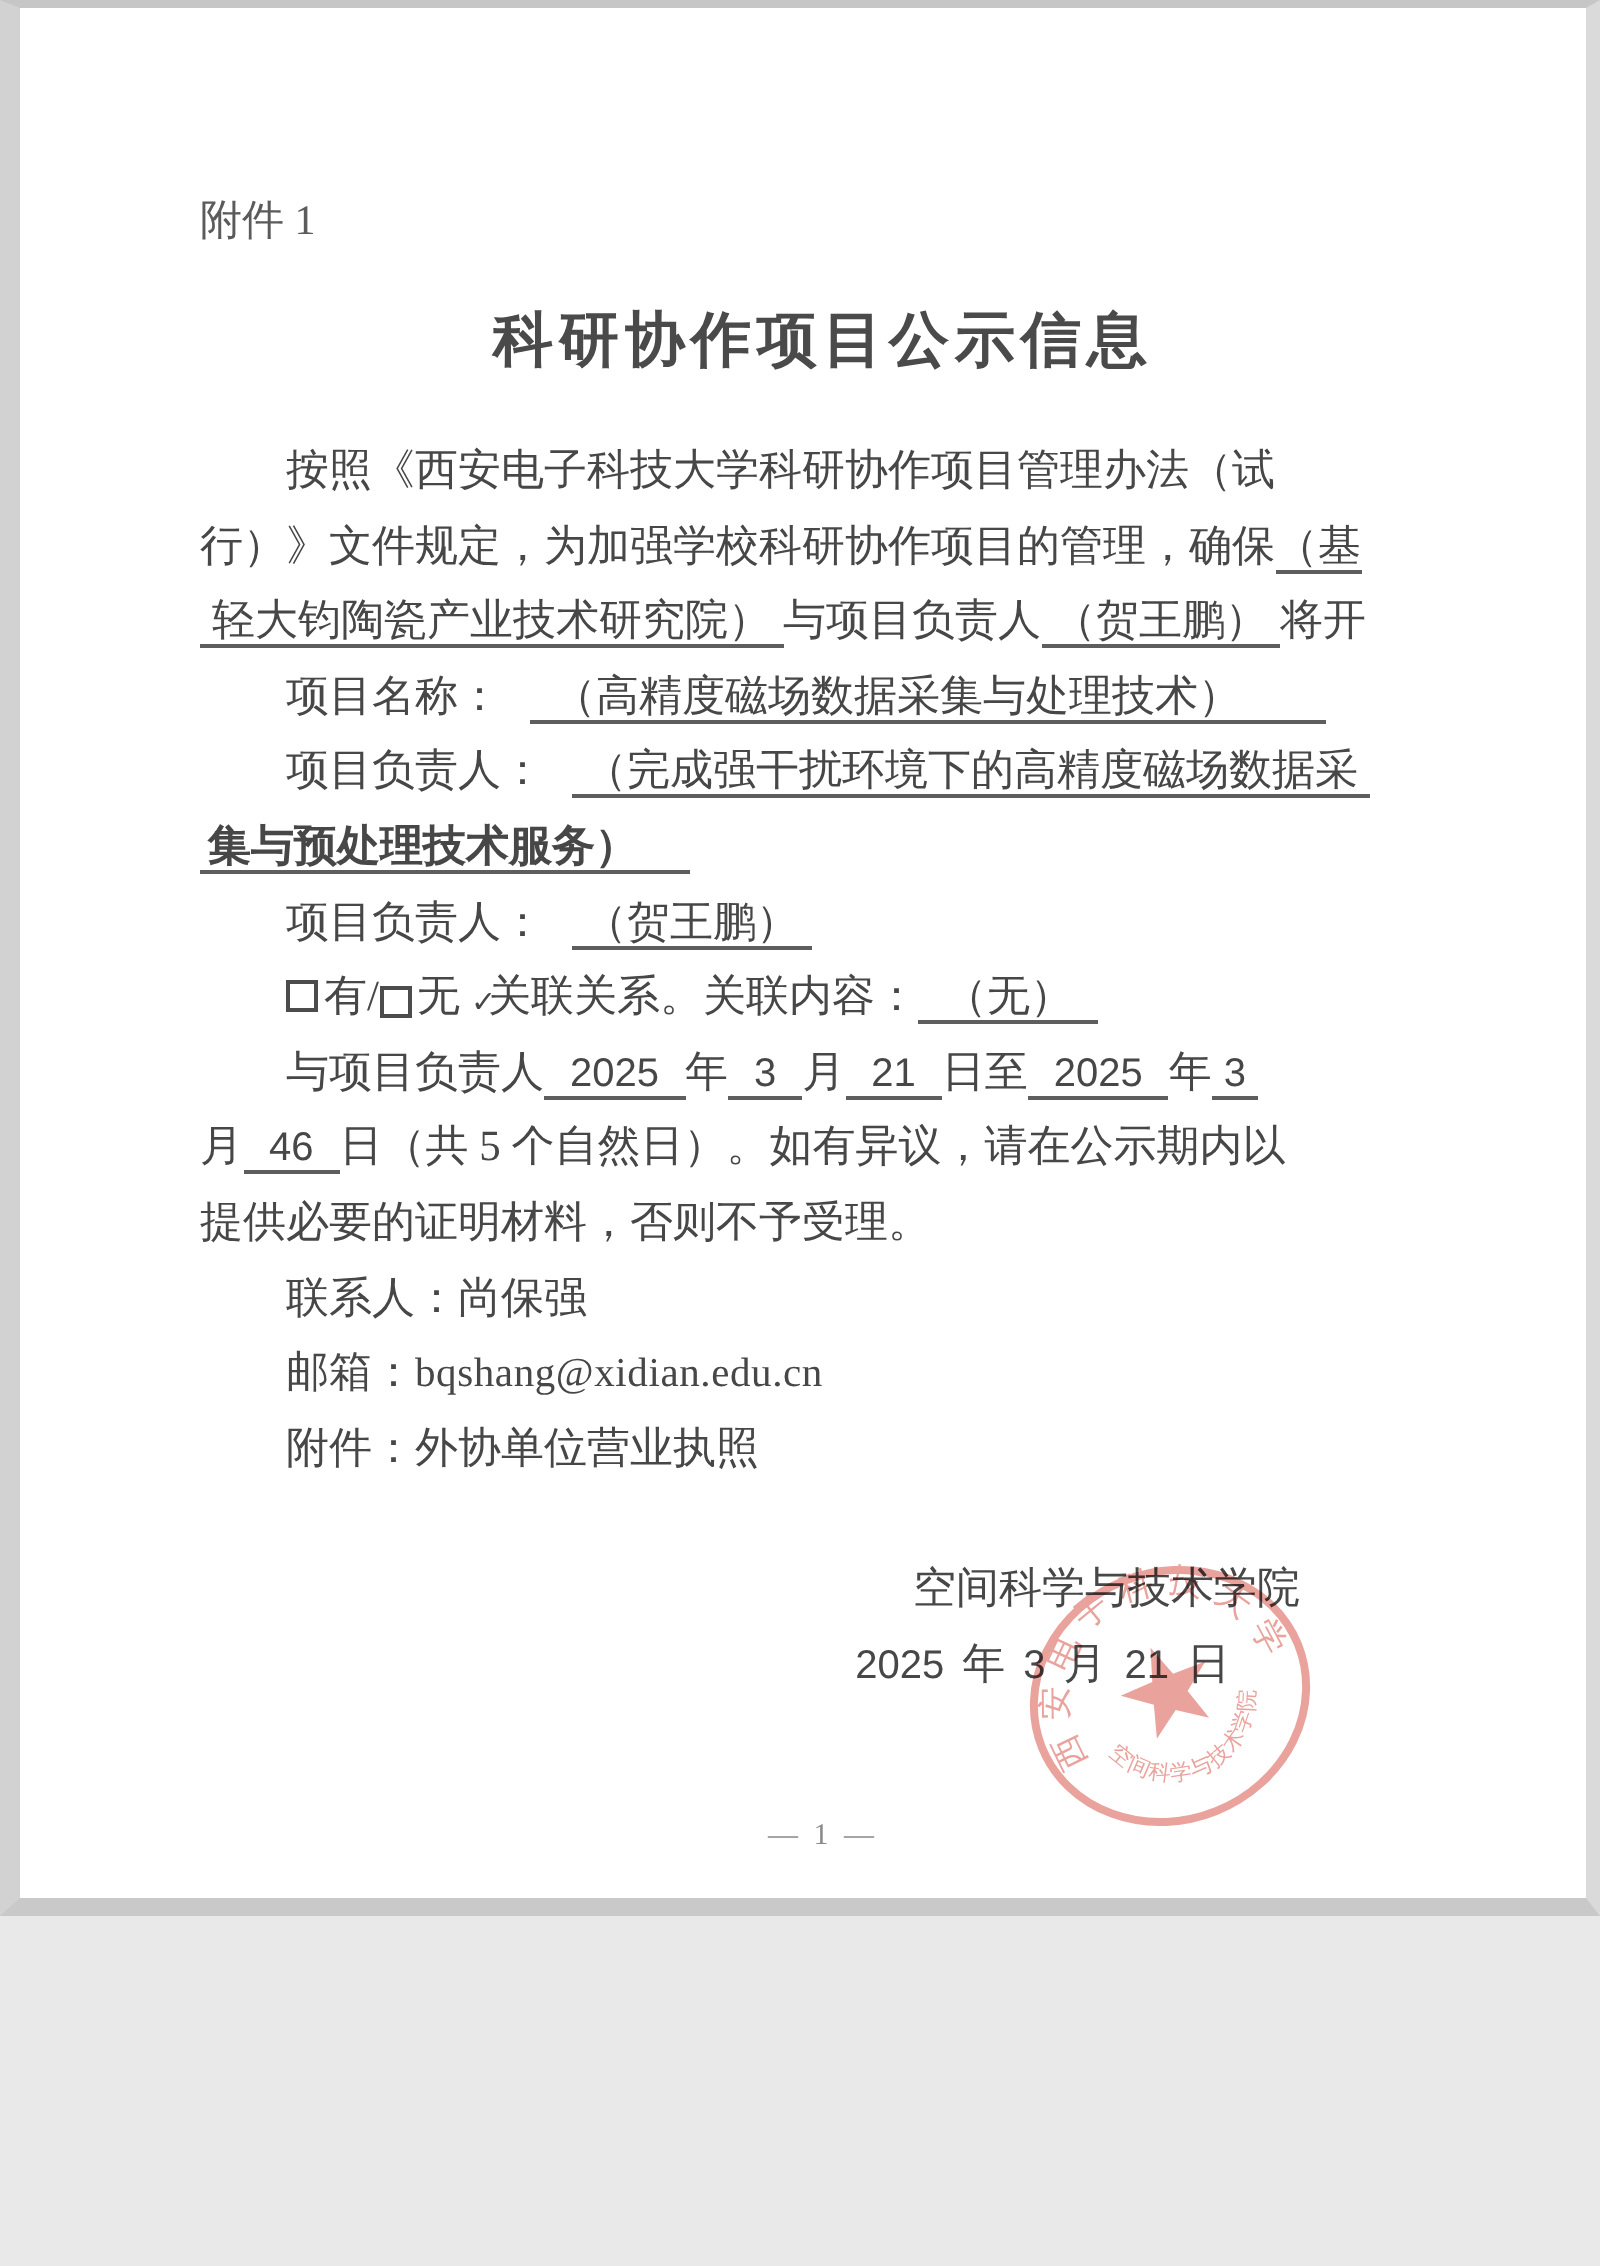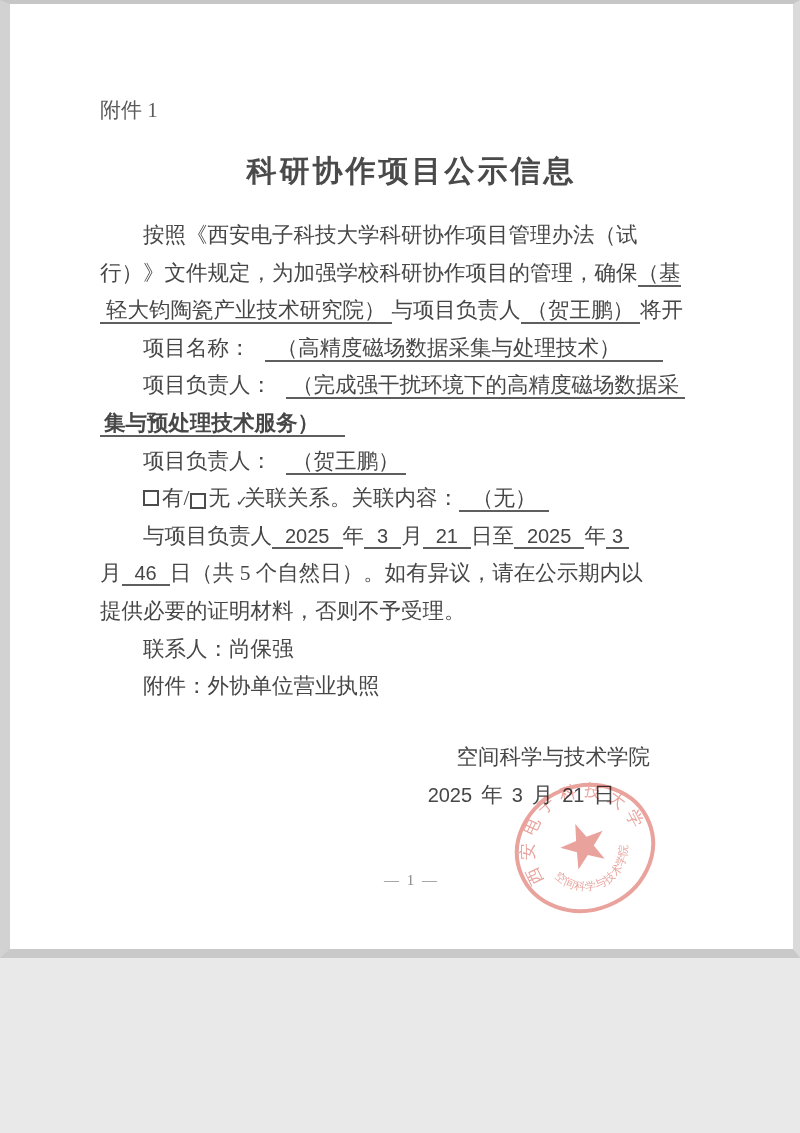--- a/index.html
+++ b/index.html
@@ -73,20 +73,21 @@
 
       <p class="ln ind"><span class="gap-r">项目负责人：</span><span class="u pad-s">（贺王鹏）</span></p>
 
       <p class="ln ind"><span class="cb"></span><span class="slash">有/</span><span class="cb"><span class="ck">✓</span></span><span class="gap-r">无</span><span>关联关系。关联内容：</span><span class="u pad-num">（无）</span></p>
 
       <p class="ln ind"><span>与项目负责人</span><span class="u pad-num num">2025</span><span>年</span><span class="u pad-num num">3</span><span>月</span><span class="u pad-num num">21</span><span>日至</span><span class="u pad-num num">2025</span><span>年</span><span class="u pad-s num">3</span></p>
       <p class="ln"><span>月</span><span class="u pad-num num">46</span><span>日（共 5 个自然日）。如有异议，请在公示期内以</span></p>
       <p class="ln"><span>提供必要的证明材料，否则不予受理。</span></p>
 
       <p class="ln ind"><span>联系人：</span><span>尚保强</span></p>
+      <p class="ln ind"><span>邮箱：</span><span class="email">bqshang@xidian.edu.cn</span></p>
       <p class="ln ind"><span>附件：</span><span>外协单位营业执照</span></p>
     </div>
 
     <p class="sig-org">空间科学与技术学院</p>
     <p class="sig-date"><span class="num">2025</span><span class="unit">年</span><span class="num">3</span><span class="unit">月</span><span class="num">21</span><span class="unit">日</span></p>
 
     <p class="pageno">— 1 —</p>
   </div>
 
   <svg class="stamp" width="152" height="140" viewBox="0 0 152 140">

